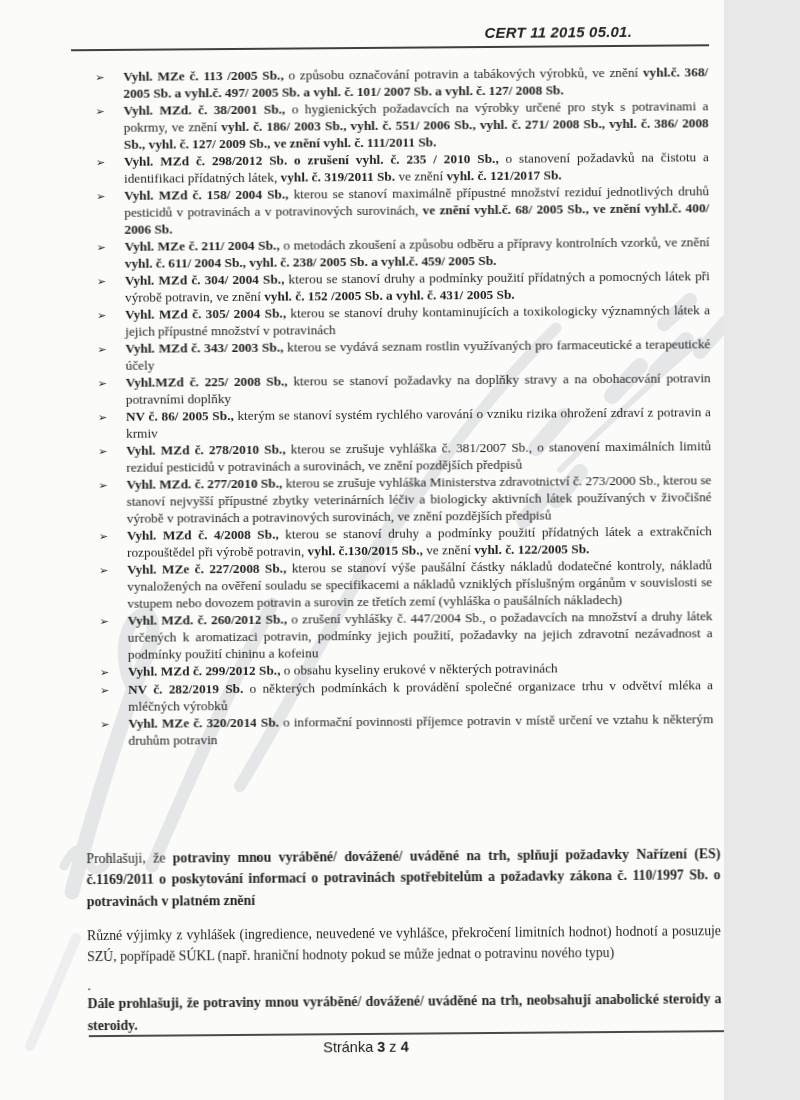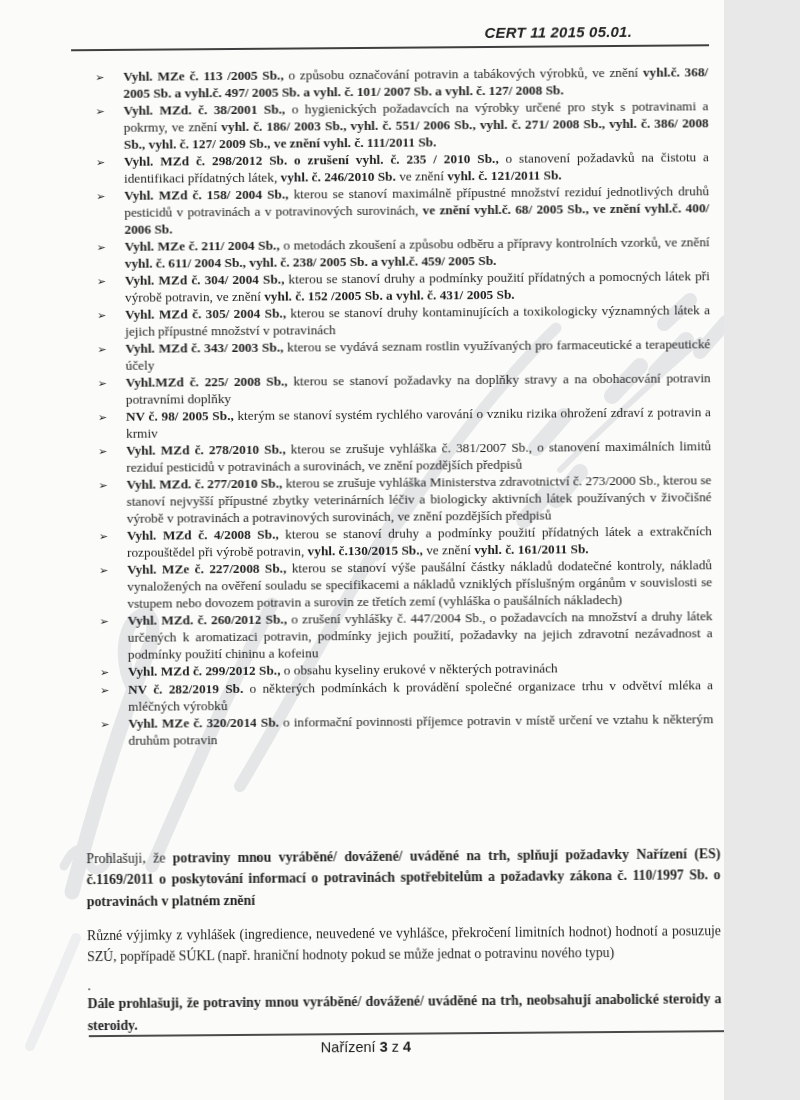--- a/index.html
+++ b/index.html
@@ -82,21 +82,21 @@
         <div class="law-item">
           <span class="law-bullet">➢</span>
           <span class="law-text"><span class="b">Vyhl. MZe č. 113 /2005 Sb., </span><span>o způsobu označování potravin a tabákových výrobků, ve znění </span><span class="b">vyhl.č. 368/ 2005 Sb. a vyhl.č. 497/ 2005 Sb. a vyhl. č. 101/ 2007 Sb. a vyhl. č. 127/ 2008 Sb.</span></span>
         </div>
         <div class="law-item">
           <span class="law-bullet">➢</span>
           <span class="law-text"><span class="b">Vyhl. MZd. č. 38/2001 Sb., </span><span>o hygienických požadavcích na výrobky určené pro styk s potravinami a pokrmy, ve znění </span><span class="b">vyhl. č. 186/ 2003 Sb., vyhl. č. 551/ 2006 Sb., vyhl. č. 271/ 2008 Sb., vyhl. č. 386/ 2008 Sb., vyhl. č. 127/ 2009 Sb., ve znění vyhl. č. 111/2011 Sb.</span></span>
         </div>
         <div class="law-item">
           <span class="law-bullet">➢</span>
-          <span class="law-text"><span class="b">Vyhl. MZd č. 298/2012 Sb. o zrušení vyhl. č. 235 / 2010 Sb., </span><span>o stanovení požadavků na čistotu a identifikaci přídatných látek, </span><span class="b">vyhl. č. 246/2010 Sb. </span><span>ve znění </span><span class="b">vyhl. č. 121/2011 Sb.</span></span>
+          <span class="law-text"><span class="b">Vyhl. MZd č. 298/2012 Sb. o zrušení vyhl. č. 235 / 2010 Sb., </span><span>o stanovení požadavků na čistotu a identifikaci přídatných látek, </span><span class="b">vyhl. č. 319/2011 Sb. </span><span>ve znění </span><span class="b">vyhl. č. 121/2017 Sb.</span></span>
         </div>
         <div class="law-item">
           <span class="law-bullet">➢</span>
           <span class="law-text"><span class="b">Vyhl. MZd č. 158/ 2004 Sb., </span><span>kterou se stanoví maximálně přípustné množství reziduí jednotlivých druhů pesticidů v potravinách a v potravinových surovinách, </span><span class="b">ve znění vyhl.č. 68/ 2005 Sb., ve znění vyhl.č. 400/ 2006 Sb.</span></span>
         </div>
         <div class="law-item">
           <span class="law-bullet">➢</span>
           <span class="law-text"><span class="b">Vyhl. MZe č. 211/ 2004 Sb., </span><span>o metodách zkoušení a způsobu odběru a přípravy kontrolních vzorků, ve znění </span><span class="b">vyhl. č. 611/ 2004 Sb., vyhl. č. 238/ 2005 Sb. a vyhl.č. 459/ 2005 Sb.</span></span>
         </div>
         <div class="law-item">
@@ -110,33 +110,33 @@
         <div class="law-item">
           <span class="law-bullet">➢</span>
           <span class="law-text"><span class="b">Vyhl. MZd č. 343/ 2003 Sb., </span><span>kterou se vydává seznam rostlin využívaných pro farmaceutické a terapeutické účely</span></span>
         </div>
         <div class="law-item">
           <span class="law-bullet">➢</span>
           <span class="law-text"><span class="b">Vyhl.MZd č. 225/ 2008 Sb., </span><span>kterou se stanoví požadavky na doplňky stravy a na obohacování potravin potravními doplňky</span></span>
         </div>
         <div class="law-item">
           <span class="law-bullet">➢</span>
-          <span class="law-text"><span class="b">NV č. 98/ 2005 Sb., </span><span>kterým se stanoví systém rychlého varování o vzniku rizika ohrožení zdraví z potravin a krmiv</span></span>
+          <span class="law-text"><span class="b">NV č. 86/ 2005 Sb., </span><span>kterým se stanoví systém rychlého varování o vzniku rizika ohrožení zdraví z potravin a krmiv</span></span>
         </div>
         <div class="law-item">
           <span class="law-bullet">➢</span>
           <span class="law-text"><span class="b">Vyhl. MZd č. 278/2010 Sb., </span><span>kterou se zrušuje vyhláška č. 381/2007 Sb., o stanovení maximálních limitů reziduí pesticidů v potravinách a surovinách, ve znění pozdějších předpisů</span></span>
         </div>
         <div class="law-item">
           <span class="law-bullet">➢</span>
           <span class="law-text"><span class="b">Vyhl. MZd. č. 277/2010 Sb., </span><span>kterou se zrušuje vyhláška Ministerstva zdravotnictví č. 273/2000 Sb., kterou se stanoví nejvyšší přípustné zbytky veterinárních léčiv a biologicky aktivních látek používaných v živočišné výrobě v potravinách a potravinových surovinách, ve znění pozdějších předpisů</span></span>
         </div>
         <div class="law-item">
           <span class="law-bullet">➢</span>
-          <span class="law-text"><span class="b">Vyhl. MZd č. 4/2008 Sb., </span><span>kterou se stanoví druhy a podmínky použití přídatných látek a extrakčních rozpouštědel při výrobě potravin, </span><span class="b">vyhl. č.130/2015 Sb., </span><span>ve znění </span><span class="b">vyhl. č. 161/2011 Sb.</span></span>
+          <span class="law-text"><span class="b">Vyhl. MZd č. 4/2008 Sb., </span><span>kterou se stanoví druhy a podmínky použití přídatných látek a extrakčních rozpouštědel při výrobě potravin, </span><span class="b">vyhl. č.130/2015 Sb., </span><span>ve znění </span><span class="b">vyhl. č. 122/2005 Sb.</span></span>
         </div>
         <div class="law-item">
           <span class="law-bullet">➢</span>
           <span class="law-text"><span class="b">Vyhl. MZe č. 227/2008 Sb., </span><span>kterou se stanoví výše paušální částky nákladů dodatečné kontroly, nákladů vynaložených na ověření souladu se specifikacemi a nákladů vzniklých příslušným orgánům v souvislosti se vstupem nebo dovozem potravin a surovin ze třetích zemí (vyhláška o paušálních nákladech)</span></span>
         </div>
         <div class="law-item">
           <span class="law-bullet">➢</span>
           <span class="law-text"><span class="b">Vyhl. MZd. č. 260/2012 Sb., </span><span>o zrušení vyhlášky č. 447/2004 Sb., o požadavcích na množství a druhy látek určených k aromatizaci potravin, podmínky jejich použití, požadavky na jejich zdravotní nezávadnost a podmínky použití chininu a kofeinu</span></span>
         </div>
         <div class="law-item">
@@ -154,16 +154,16 @@
       </div>
 
     <div class="paras">
       <p class="para"><span>Prohlašuji, že </span><span class="b">potraviny mnou vyráběné/ dovážené/ uváděné na trh, splňují požadavky Nařízení (ES) č.1169/2011 o poskytování informací o potravinách spotřebitelům a požadavky zákona č. 110/1997 Sb. o potravinách v platném znění</span></p>
       <p class="para"><span>Různé výjimky z vyhlášek (ingredience, neuvedené ve vyhlášce, překročení limitních hodnot) hodnotí a posuzuje SZÚ, popřípadě SÚKL (např. hraniční hodnoty pokud se může jednat o potravinu nového typu)</span></p>
       <p class="para para-dot"><span>.</span></p>
       <p class="para"><span class="b">Dále prohlašuji, že potraviny mnou vyráběné/ dovážené/ uváděné na trh, neobsahují anabolické steroidy a steroidy.</span></p>
     </div>
 
     <div class="footer-rule"></div>
-    <div class="footer-text"><span>Nařízení </span><span class="b">3</span><span> z </span><span class="b">4</span></div>
+    <div class="footer-text"><span>Stránka </span><span class="b">3</span><span> z </span><span class="b">4</span></div>
 
   </div>
 </div>
 
 </body></html>

